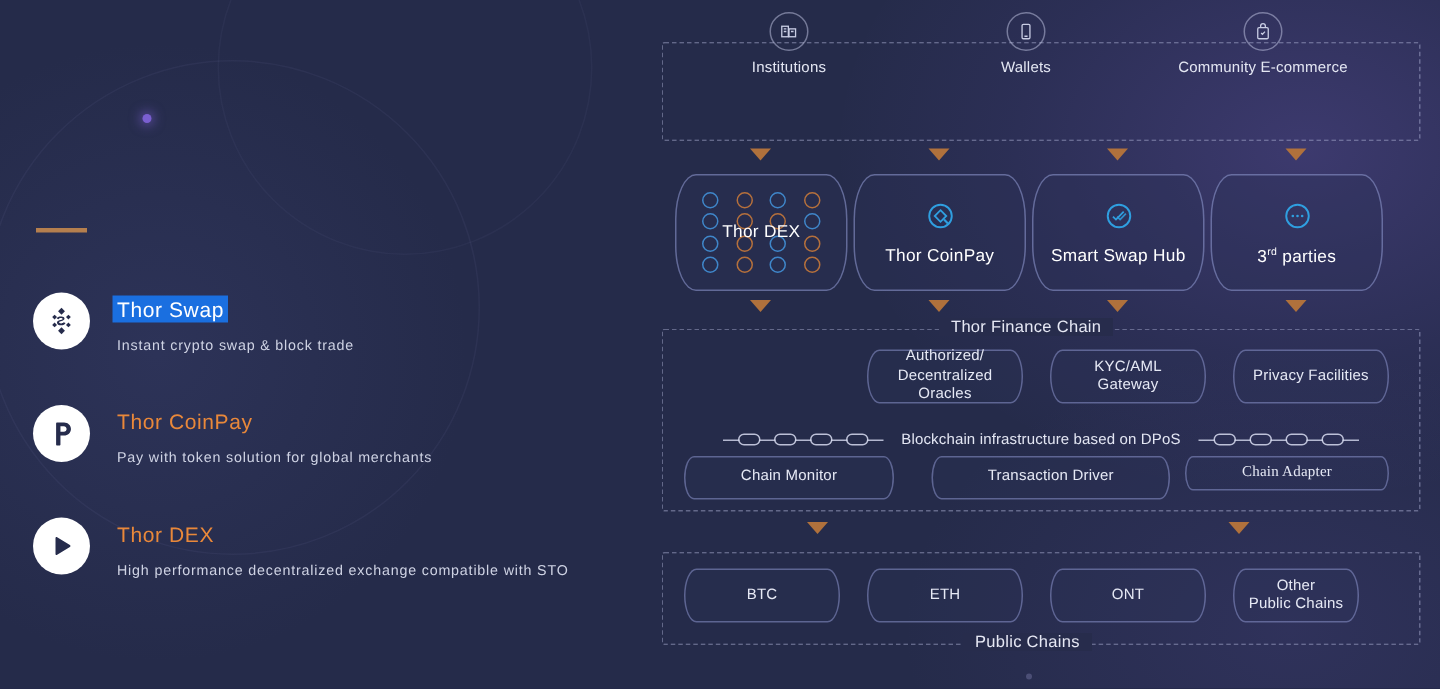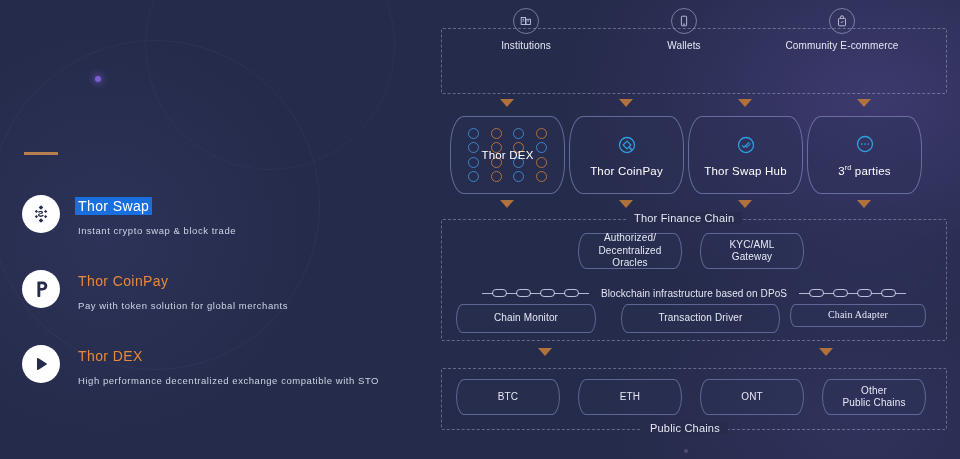--- a/index.html
+++ b/index.html
@@ -346,21 +346,21 @@
     </div>
 
     <div class="card" style="left:250px; top:116px;">
       <div class="cicon">
         <svg width="22" height="22" viewBox="0 0 24 24" fill="none" stroke="#2f9fe0" stroke-width="1.4">
           <circle cx="12" cy="12" r="8.2"></circle>
           <path d="M7.6 12.4 9.8 14.6 15.4 8.9" stroke-width="1.3"></path>
           <path d="M10.6 12.4 12.8 14.6 17.0 10.2" stroke-width="1.3" opacity=".85"></path>
         </svg>
       </div>
-      <div class="ctitle">Thor Swap Hub</div>
+      <div class="ctitle">Smart Swap Hub</div>
     </div>
 
     <div class="card" style="left:369px; top:116px;">
       <div class="cicon">
         <svg width="22" height="22" viewBox="0 0 24 24" fill="none" stroke="#2f9fe0" stroke-width="1.4">
           <circle cx="12" cy="12" r="8.2"></circle>
           <circle cx="8.6" cy="12" r=".95" fill="#2f9fe0" stroke="none"></circle>
           <circle cx="12" cy="12" r=".95" fill="#2f9fe0" stroke="none"></circle>
           <circle cx="15.4" cy="12" r=".95" fill="#2f9fe0" stroke="none"></circle>
         </svg>
@@ -374,20 +374,21 @@
     <div class="arrow" style="left:419px; top:200px;"></div>
 
     <div class="zone" id="zone-finance"></div>
     <div class="zone-label" style="left:188px; top:212px;">Thor Finance Chain</div>
 
     <div class="pill" style="left:140px; top:233px; width:104px; height:36px; white-space:pre-line;">Authorized/
 Decentralized
 Oracles</div>
     <div class="pill" style="left:262px; top:233px; width:104px; height:36px; white-space:pre-line;">KYC/AML
 Gateway</div>
+    <div class="pill" style="left:384px; top:233px; width:104px; height:36px;">Privacy Facilities</div>
 
     <div class="infra">
       <span class="links">
         <span class="bar"></span>
           <span class="lnk"></span>
           <span class="bar"></span>
           <span class="lnk"></span>
           <span class="bar"></span>
           <span class="lnk"></span>
           <span class="bar"></span>
@@ -414,17 +415,17 @@
 
     <div class="arrow" style="left:100px; top:348px;"></div>
     <div class="arrow" style="left:381px; top:348px;"></div>
 
     <div class="zone" id="zone-public"></div>
     <div class="zone-label" style="left:204px; top:422px;">Public Chains</div>
 
     <div class="pill" style="left:18px;  top:379px; width:104px; height:36px;">BTC</div>
     <div class="pill" style="left:140px; top:379px; width:104px; height:36px;">ETH</div>
     <div class="pill" style="left:262px; top:379px; width:104px; height:36px;">ONT</div>
-    <div class="pill" style="left:384px; top:379px; width:104px; height:36px; white-space:pre-line;">Other
+    <div class="pill" style="left:384px; top:379px; width:84px; height:36px; white-space:pre-line;">Other
 Public Chains</div>
 
   </div>
 </div>
 
 </body></html>

